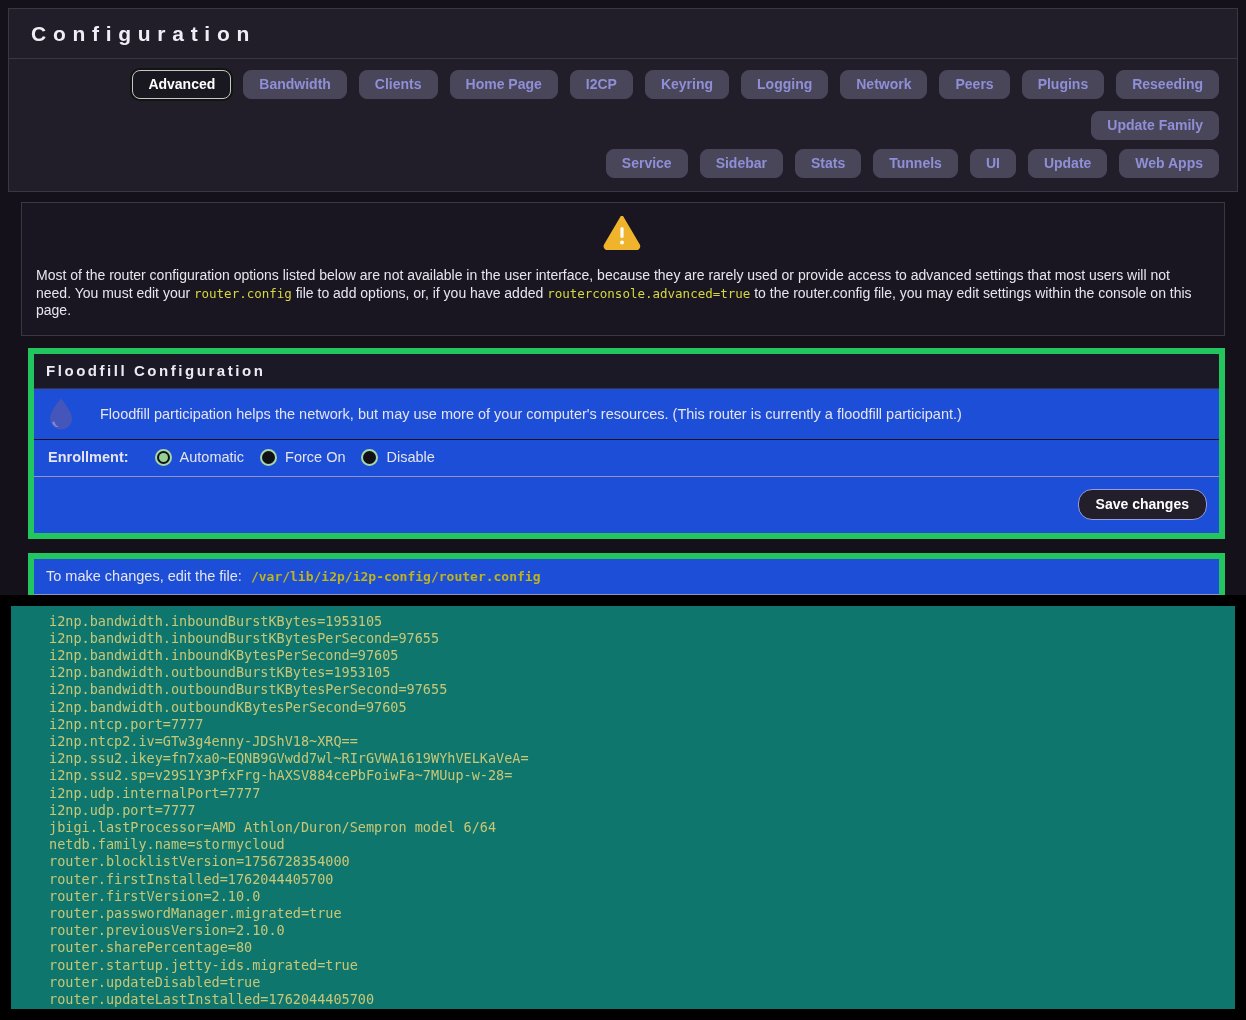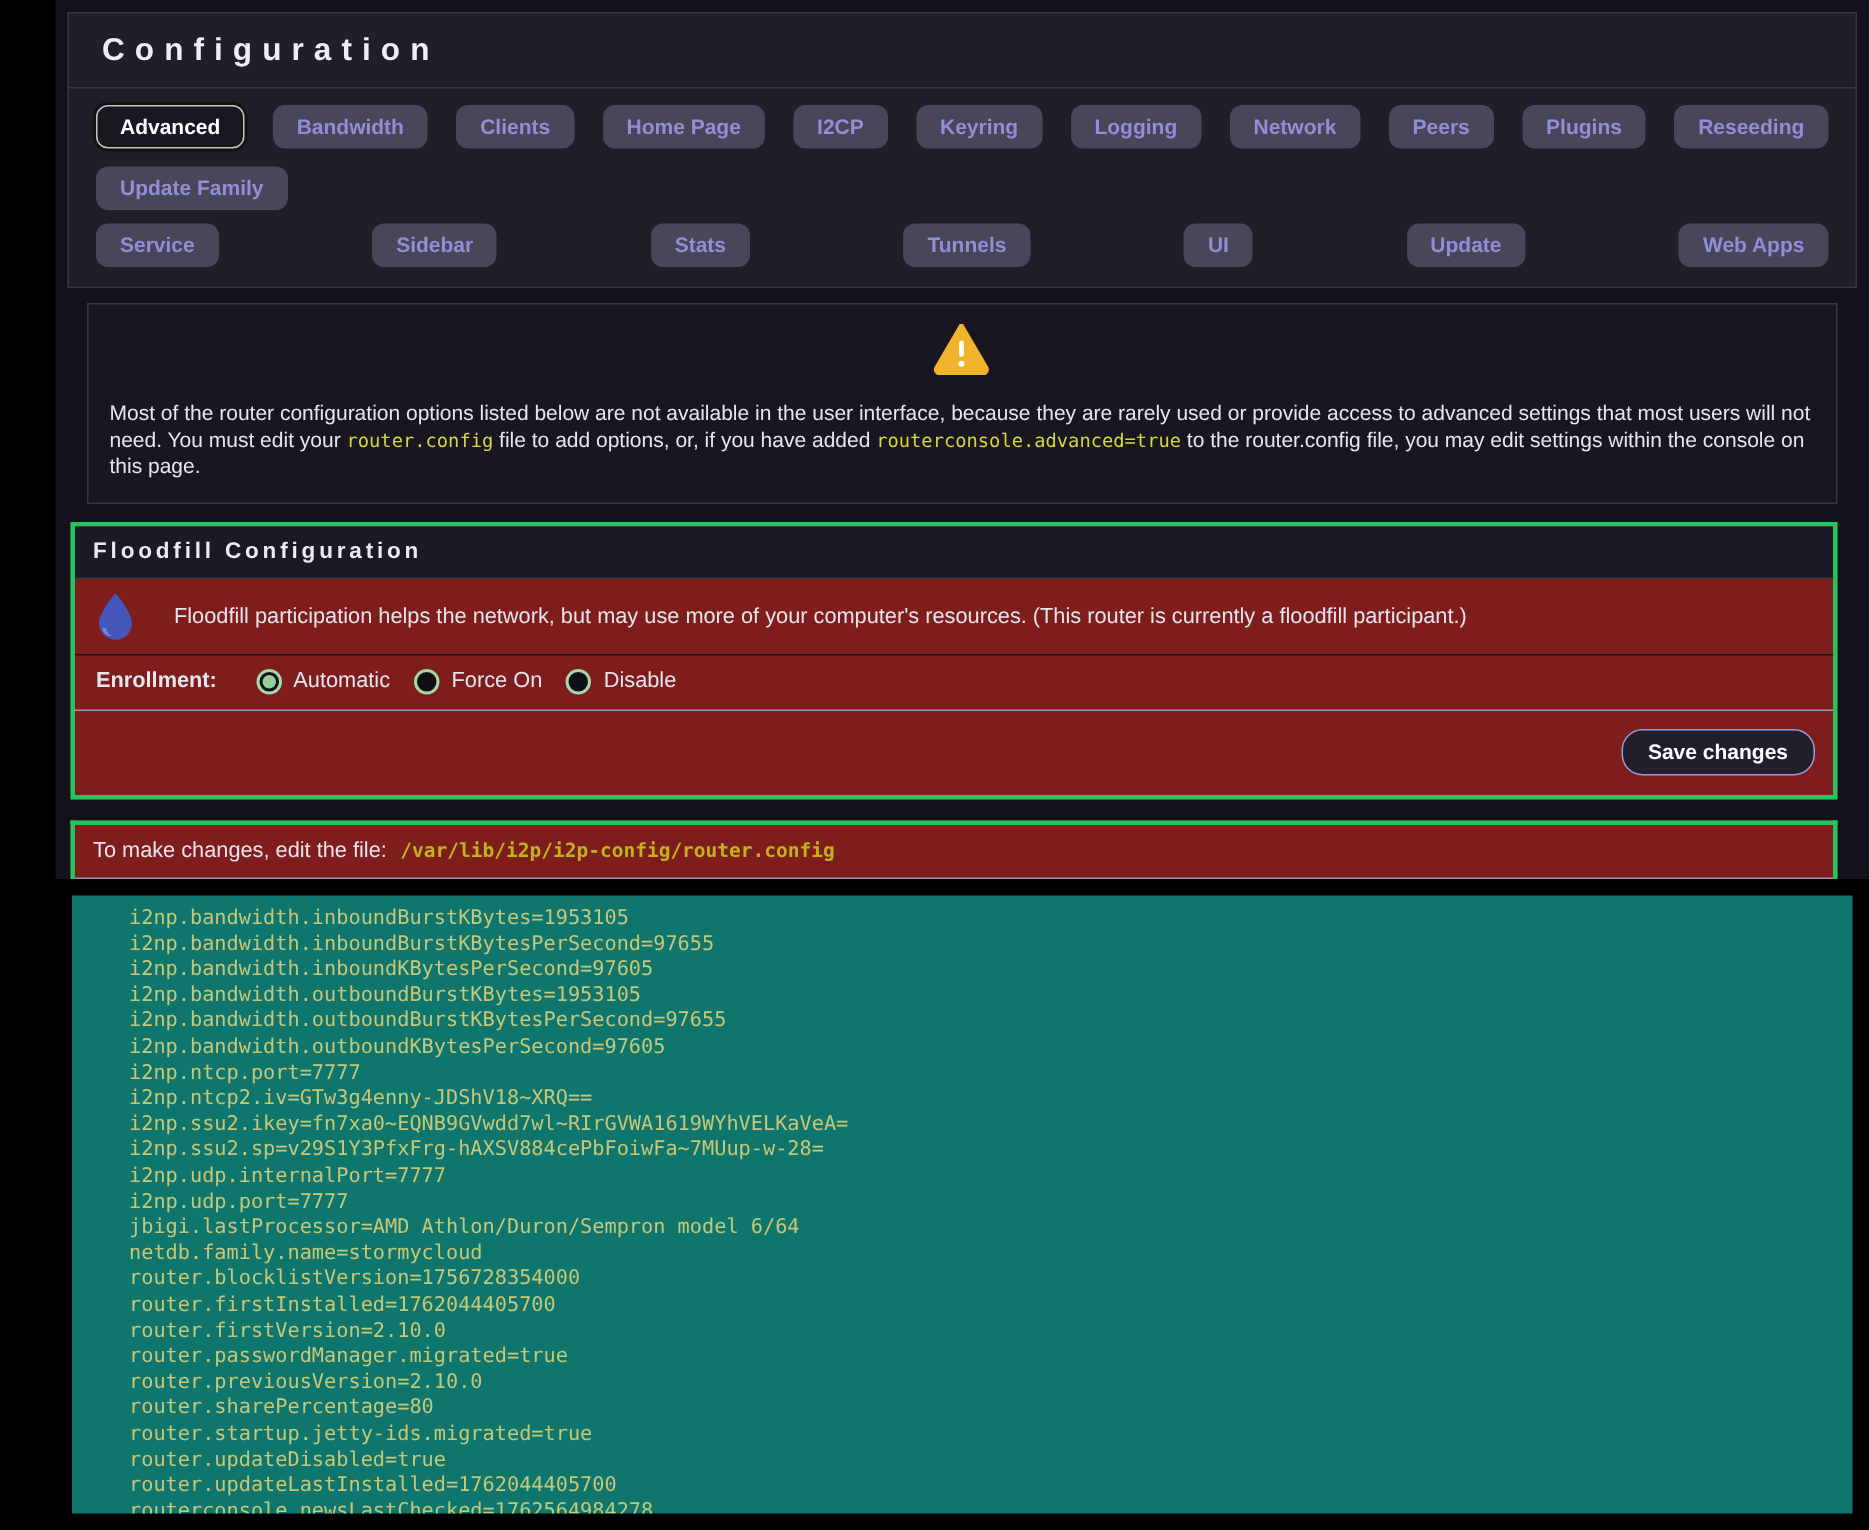--- a/index.html
+++ b/index.html
@@ -3,32 +3,32 @@
 <meta charset="utf-8">
 <style>
   html,body { margin:0; padding:0; }
   body {
     width:1246px; height:1020px;
     background:#000;
     font-family:"Liberation Sans","DejaVu Sans",sans-serif;
     color:#e6e4ec;
     overflow:hidden;
   }
-  .page { display:flex; flex-direction:column; height:1020px;padding-left:37px; }
+  .page { display:flex; flex-direction:column; height:1020px; }
   .page-top { background:#14111b; padding:8px 8px 0 8px; }
 
   
   .console-box { border:1px solid #3a3745; background:#211e2a; }
   .title-bar { border-bottom:1px solid #3a3745; padding:13px 22px 12px 22px; }
   .title-bar h1 {
     margin:0; font-size:21px; font-weight:bold; letter-spacing:0.32em;
     color:#f0eef5;
   }
   .tabs-area { padding:11px 18px 13px 18px; }
-  .tab-row { display:flex; justify-content:space-between; flex-wrap:wrap; gap:12px; }
+  .tab-row { display:flex; justify-content:flex-end; flex-wrap:wrap; gap:12px; }
   .tab-row + .tab-row { margin-top:9px; }
   .tab {
     display:inline-block; background:#4a4659; color:#8f8fd8;
     font-size:14px; font-weight:bold; text-decoration:none;
     padding:5px 15px 6px 15px; border-radius:8px; border:1px solid #4a4659;
     cursor:pointer; white-space:nowrap;
   }
   .tab.active {
     background:#19171f; color:#ffffff; border:1px solid #c6c6c6;
     box-shadow:0 0 0 2px #10150f;
@@ -42,21 +42,21 @@
     display:flex; align-items:center; gap:17px;flex-direction:column;
   }
   .warn-icon { flex:0 0 auto; width:38px; height:34px; }
   .warn-text { font-size:14px; line-height:17.5px; color:#e7e5ed; }
   .warn-text .code {
     font-family:"DejaVu Sans Mono","Liberation Mono",monospace;
     color:#d6d63e; font-size:12.5px;
   }
 
   
-  .section { margin:0 13px 14px 2px; border:3px solid #22c55e; background:#7f1d1d; }
+  .section { margin:0 13px 14px 20px; border:6px solid #22c55e; background:#1d4ed8; }
   .section-header {
     background:#1c1926; border-bottom:1px solid #38353f;
     padding:8px 12px 9px 12px;
   }
   .section-header h2 {
     margin:0; font-size:15px; font-weight:bold; letter-spacing:0.17em; color:#eceaf2;
   }
   .row { padding:8px 12px; }
   .row-floodfill {
     display:flex; align-items:center; gap:24px;

